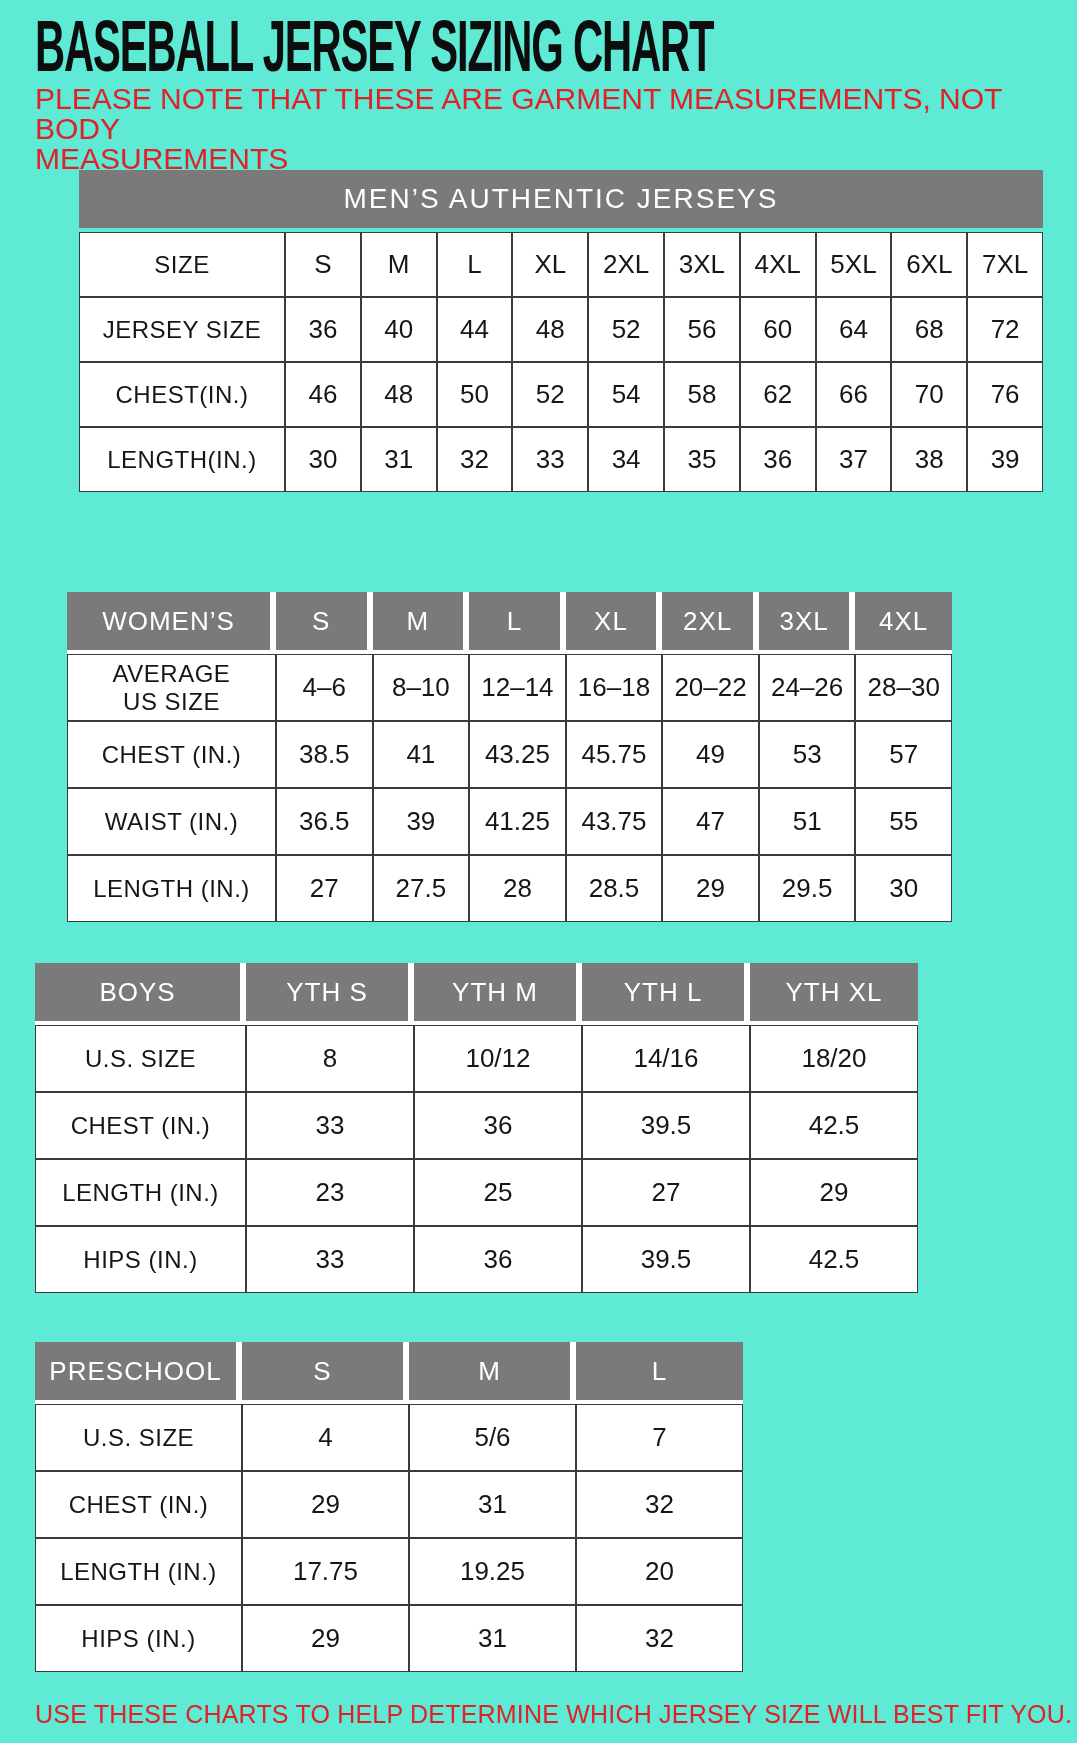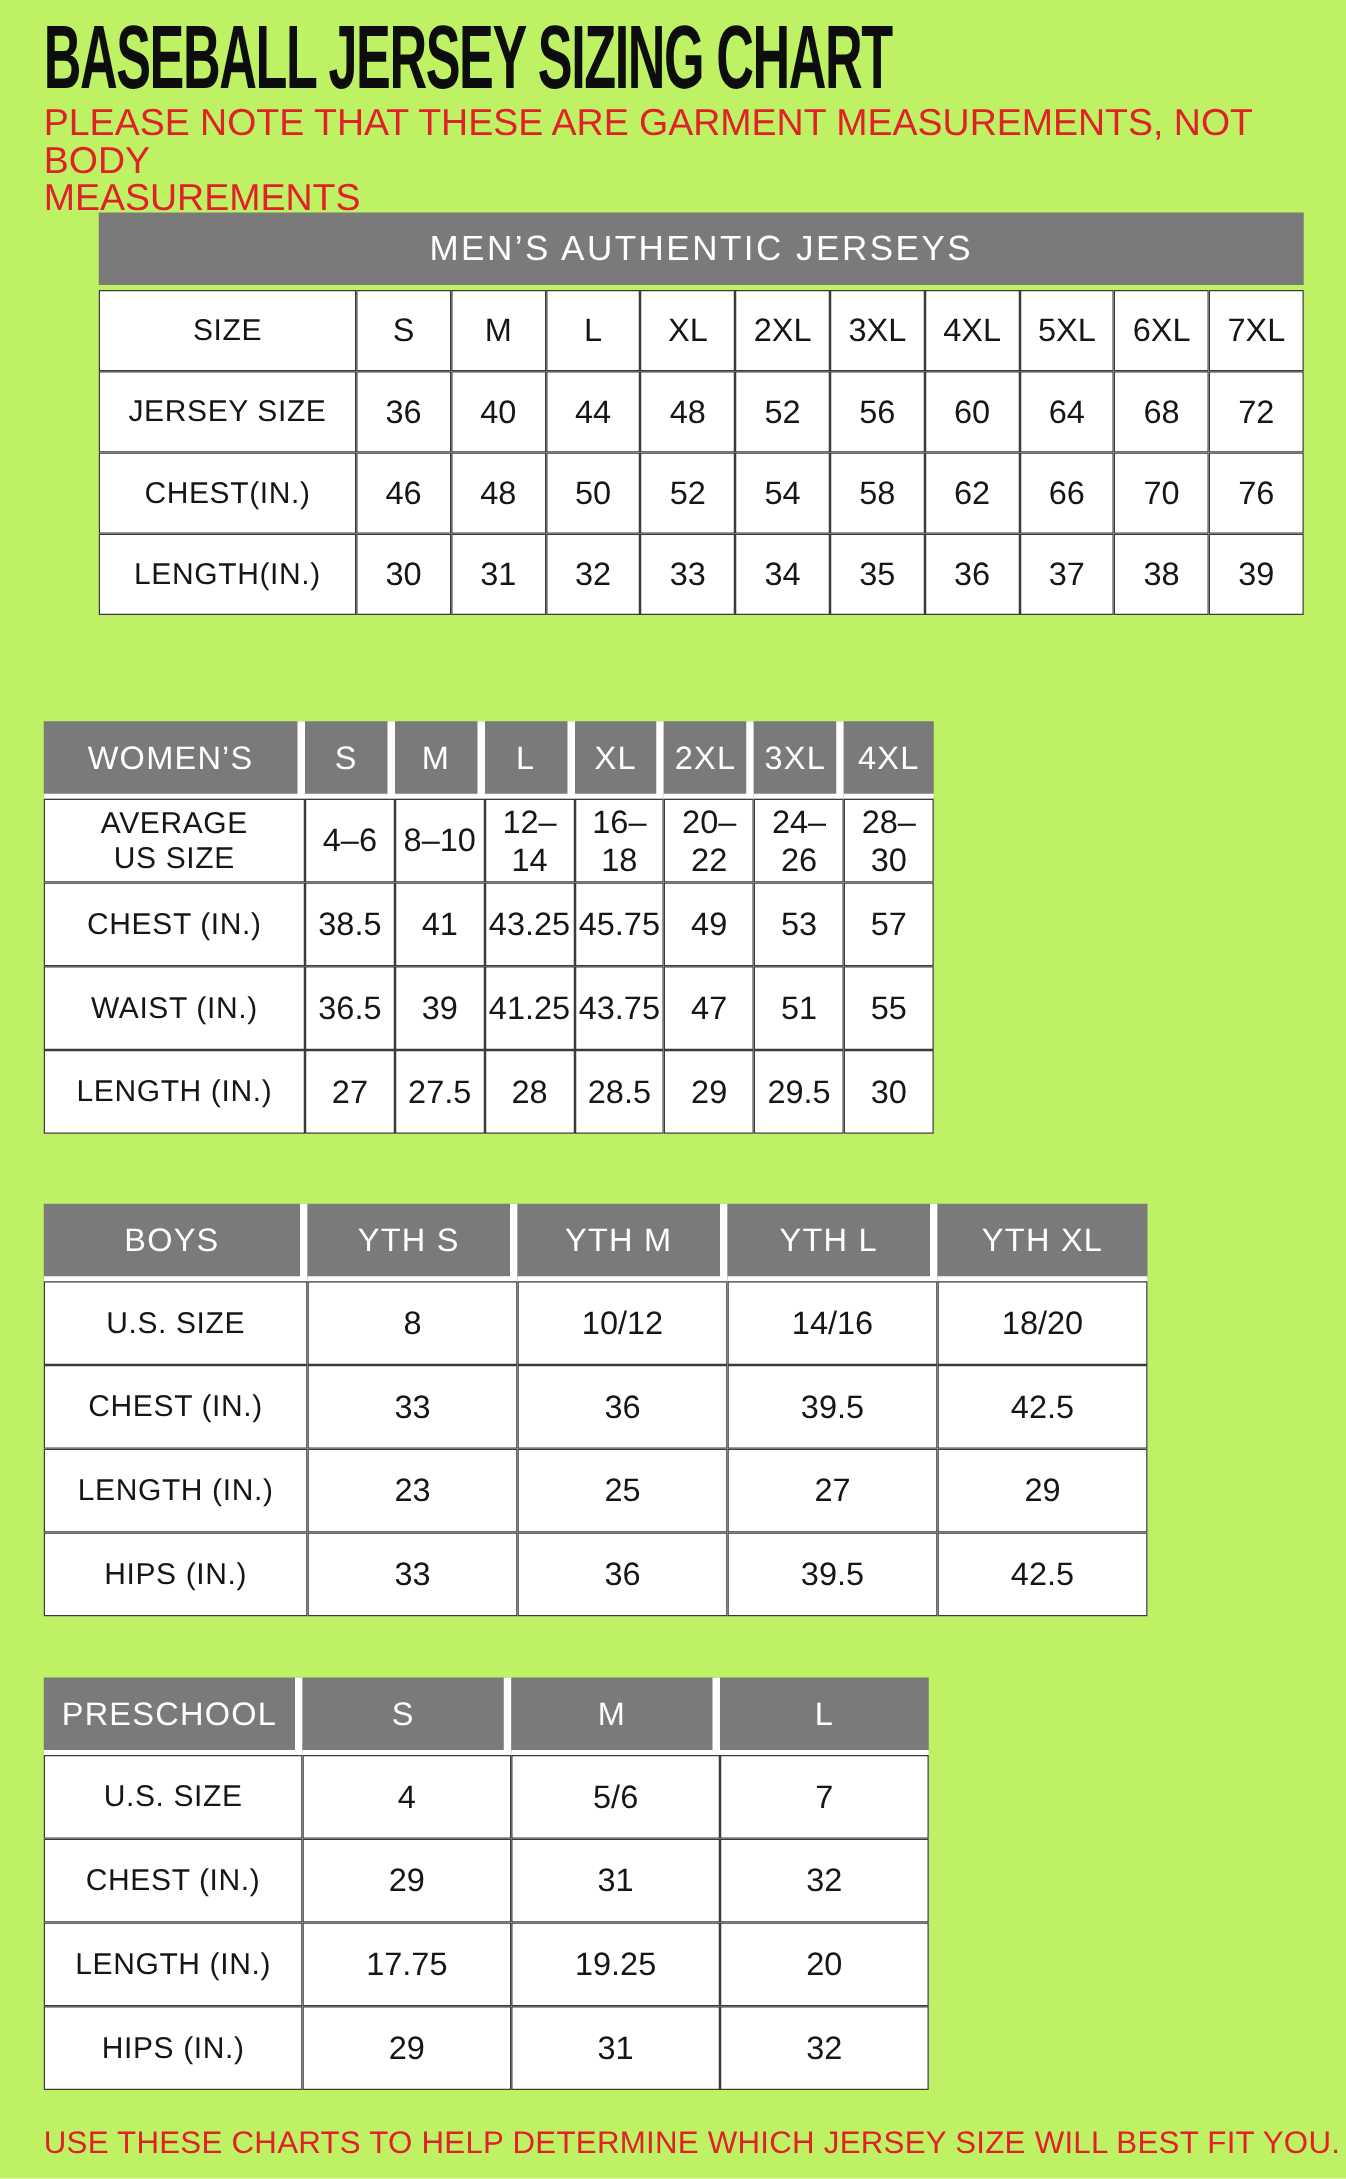--- a/index.html
+++ b/index.html
@@ -1,21 +1,21 @@
 <!DOCTYPE html>
 <html style="--accent-red: #e02128; --header-gray: #7a7a7a; --border-dark: #3b3b3b; --text-black: #161616;"><head>
 <meta charset="utf-8">
 <style>
   * { box-sizing: border-box; }
   html, body { margin: 0; padding: 0; background: #ffffff; }
   .page {
     position: relative;
     width: 1077px;
     height: 1743px;
-    background: #bef264;
+    background: #5eead4;
     font-family: "Liberation Sans", sans-serif;
     color: var(--text-black, #161616);
     overflow: hidden;
   }
   .title {
     position: absolute;
     left: 35px;
     top: 10px;
     margin: 0;
     font-size: 72px;
@@ -30,21 +30,21 @@
   .note {
     position: absolute;
     left: 35px;
     top: 84px;
     font-size: 30px;
     line-height: 30px;
     color: var(--accent-red, #e02128);
   }
   .tbl { position: absolute; left: 35px; }
   .tbl-mens      { top: 170px;  width: 1008px; padding-left: 44px; }
-  .tbl-womens    { top: 577px;  width: 712px; }
+  .tbl-womens    { top: 592px;  width: 885px; margin-left: 32px; }
   .tbl-boys      { top: 963px;  width: 883px; }
   .tbl-preschool { top: 1342px; width: 708px; }
 
   .bigheader {
     height: 58px;
     margin-bottom: 4px;
     background: var(--header-gray, #7a7a7a);
     color: #ffffff;
     font-size: 28px;
     letter-spacing: 2px;

